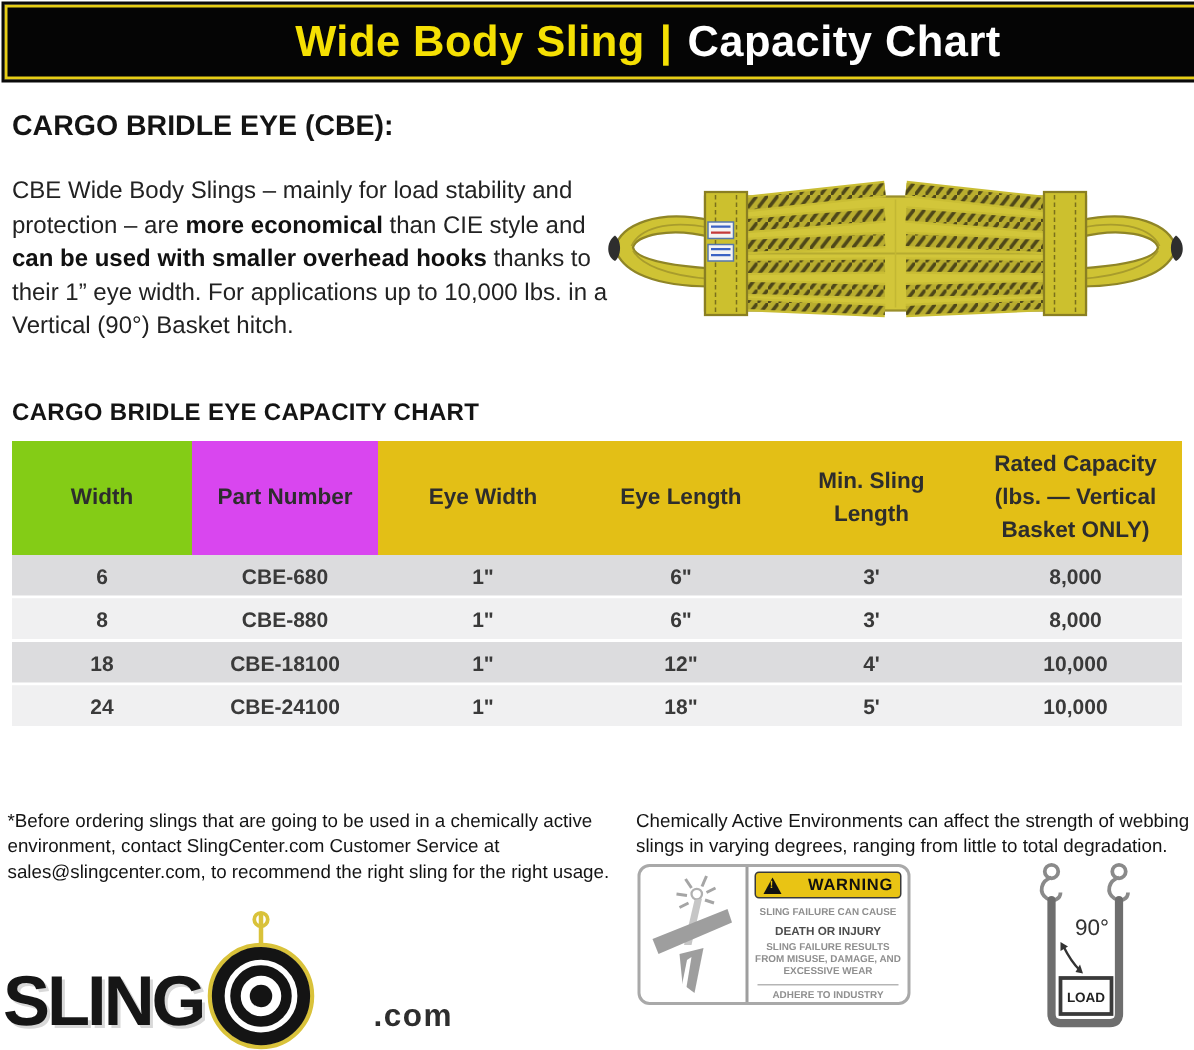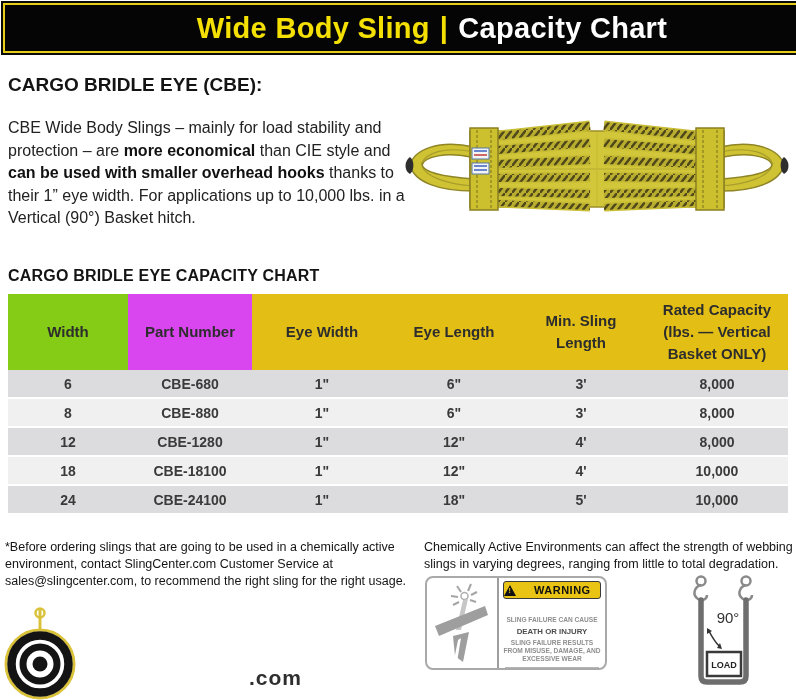--- a/index.html
+++ b/index.html
@@ -66,22 +66,22 @@
   
   .wlabel{
     left:425px;top:576px;width:182px;height:94px;box-sizing:border-box;
     background:#fff;border:2px solid #a9a9a9;border-radius:8px;
     display:flex;overflow:hidden;
   }
   .wl-picto{width:70px;border-right:2px solid #9e9e9e;position:relative;flex:none;}
   .wl-text{flex:1;padding:3px 4px 2px 4px;text-align:center;}
   .wl-head{
     background:#e9c414;border:1px solid #3a3a3a;border-radius:3px;
-    display:flex;align-items:center;gap:18px;
-    height:16px;margin-bottom:17px;
+    display:flex;align-items:center;justify-content:center;gap:18px;
+    height:16px;margin-bottom:6px;
   }
   .wl-head-txt{font-size:11px;font-weight:800;color:#101010;letter-spacing:.5px;}
   .tri{position:relative;width:0;height:0;border-left:6px solid transparent;border-right:6px solid transparent;border-bottom:11px solid #111;}
   .tri span{position:absolute;left:-1.5px;top:2.5px;color:#e9c414;font-size:7px;font-weight:800;}
   .wl-line{font-size:6.6px;line-height:8px;color:#8f8f8f;font-weight:700;text-transform:uppercase;margin-top:3px;}
   .wl-strong{font-size:7.8px;line-height:9px;color:#4d4d4d;font-weight:800;text-transform:uppercase;margin-top:3px;}
   .wl-div{border:0;border-top:1px solid #b5b5b5;margin:4px 2px 0 2px;}
 
   
   .hitch{left:676px;top:573px;width:96px;height:127px;}
@@ -198,28 +198,20 @@
     </tr>
     <tr>
       <td>8</td>
       <td>CBE-880</td>
       <td>1"</td>
       <td>6"</td>
       <td>3'</td>
       <td>8,000</td>
     </tr>
     <tr>
-      <td>12</td>
-      <td>CBE-1280</td>
-      <td>1"</td>
-      <td>12"</td>
-      <td>4'</td>
-      <td>8,000</td>
-    </tr>
-    <tr>
       <td>18</td>
       <td>CBE-18100</td>
       <td>1"</td>
       <td>12"</td>
       <td>4'</td>
       <td>10,000</td>
     </tr>
     <tr>
       <td>24</td>
       <td>CBE-24100</td>
@@ -229,20 +221,21 @@
       <td>10,000</td>
     </tr>
   </tbody>
 </table>
 
 <div class="abs foot-left">*Before ordering slings that are going to be used in a chemically active environment, contact SlingCenter.com Customer Service at sales@slingcenter.com, to recommend the right sling for the right usage.</div>
 <div class="abs foot-right">Chemically Active Environments can affect the strength of webbing slings in varying degrees, ranging from little to total degradation.</div>
 
 <div class="abs logo">
   <div class="logo-row">
+    <span class="logo-word">SLING</span>
     <svg class="logo-bull" width="72" height="96" viewBox="0 0 72 96">
       <line x1="36" y1="3" x2="36" y2="26" stroke="#d9c23a" stroke-width="3"></line>
       <circle cx="36" cy="7" r="4.5" fill="none" stroke="#d9c23a" stroke-width="2.5"></circle>
       <circle cx="36" cy="58" r="34" fill="#ffffff" stroke="#d9c23a" stroke-width="3"></circle>
       <circle cx="36" cy="58" r="28.5" fill="none" stroke="#141414" stroke-width="8.5"></circle>
       <circle cx="36" cy="58" r="17" fill="none" stroke="#141414" stroke-width="7"></circle>
       <circle cx="36" cy="58" r="7.5" fill="#141414"></circle>
     </svg>
   </div>
   <span class="logo-com">.com</span>

